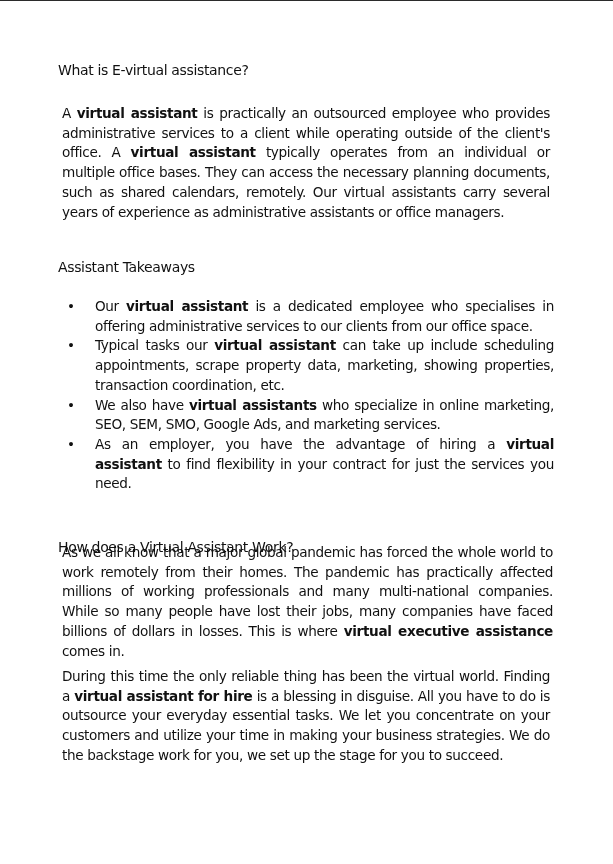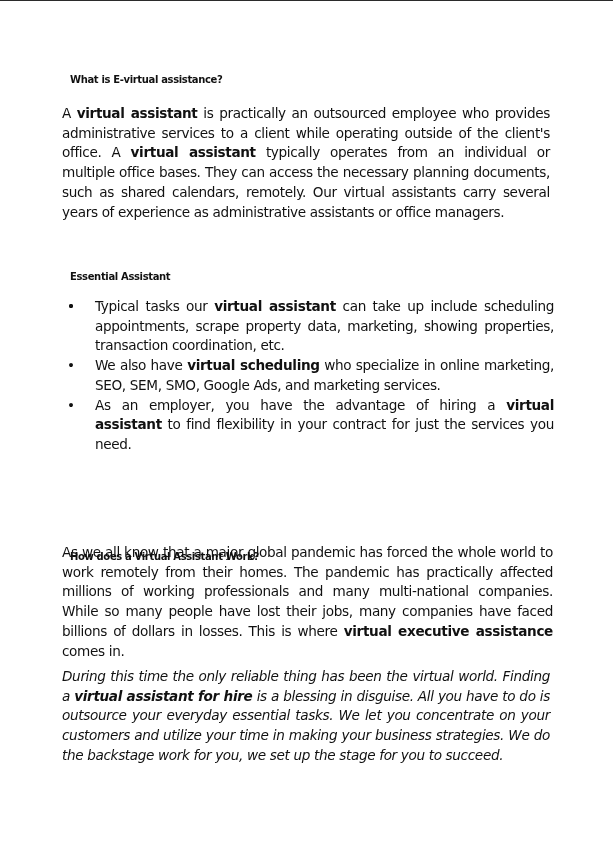--- a/index.html
+++ b/index.html
@@ -13,23 +13,23 @@
       color: #111111;
     }
     .page {
       position: relative;
       padding: 0 58px 0 58px;
       font-size: 13.6px;
       letter-spacing: -0.35px;
       word-spacing: 0px;
     }
     .heading {
-      font-weight: bold;
-      margin: 12px;
-      font-size: 10px;
+      font-weight: normal;
+      margin: 0;
+      font-size: 14px;
     }
     #h1 { position: absolute; top: 61px; left: 58px; }
     .para {
       text-align: justify;
       line-height: 19.7px;
       margin: 4px;
     }
     #p1 { position: absolute; top: 99px; left: 58px; right: 59px; }
     #h2 { position: absolute; top: 258px; left: 58px; }
     .list {
@@ -40,42 +40,43 @@
       position: relative;
       padding-left: 37px;
       text-align: justify;
       line-height: 19.7px;
     }
     .bullet {
       position: absolute; left: 9px; top: 0;
     }
     #h3 { position: absolute; top: 538px; left: 58px; }
     #p2 { position: absolute; top: 538px; left: 58px; right: 56px; }
-    #p3 { position: absolute; top: 662px; left: 58px; right: 59px; font-style: italic; }
+    #p3 { position: absolute; top: 662px; left: 58px; right: 59px; }
     b { font-weight: bold; }
   </style>
 </head>
 <body>
 
 <div class="page">
   <h2 id="h1" class="heading">What is E-virtual assistance?</h2>
   <p id="p1" class="para">A <b>virtual assistant</b> is practically an outsourced employee who provides administrative services to a client while operating outside of the client's office. A <b>virtual assistant</b> typically operates from an individual or multiple office bases. They can access the necessary planning documents, such as shared calendars, remotely. Our virtual assistants carry several years of experience as administrative assistants or office managers.</p>
 
-  <h2 id="h2" class="heading">Essential Assistant</h2>
+  <h2 id="h2" class="heading">Assistant Takeaways</h2>
   <ul class="list">
     <li>
       <span class="bullet">•</span>
+      <span>Our <b>virtual assistant</b> is a dedicated employee who specialises in offering administrative services to our clients from our office space.</span>
     </li>
     <li>
       <span class="bullet">•</span>
       <span>Typical tasks our <b>virtual assistant</b> can take up include scheduling appointments, scrape property data, marketing, showing properties, transaction coordination, etc.</span>
     </li>
     <li>
       <span class="bullet">•</span>
-      <span>We also have <b>virtual scheduling</b> who specialize in online marketing, SEO, SEM, SMO, Google Ads, and marketing services.</span>
+      <span>We also have <b>virtual assistants</b> who specialize in online marketing, SEO, SEM, SMO, Google Ads, and marketing services.</span>
     </li>
     <li>
       <span class="bullet">•</span>
       <span>As an employer, you have the advantage of hiring a <b>virtual assistant</b> to find flexibility in your contract for just the services you need.</span>
     </li>
   </ul>
 
   <h2 id="h3" class="heading">How does a Virtual Assistant Work?</h2>
   <p id="p2" class="para">As we all know that a major global pandemic has forced the whole world to work remotely from their homes. The pandemic has practically affected millions of working professionals and many multi-national companies. While so many people have lost their jobs, many companies have faced billions of dollars in losses. This is where <b>virtual executive assistance</b> comes in.</p>
   <p id="p3" class="para">During this time the only reliable thing has been the virtual world. Finding a <b>virtual assistant for hire</b> is a blessing in disguise. All you have to do is outsource your everyday essential tasks. We let you concentrate on your customers and utilize your time in making your business strategies. We do the backstage work for you, we set up the stage for you to succeed.</p>

